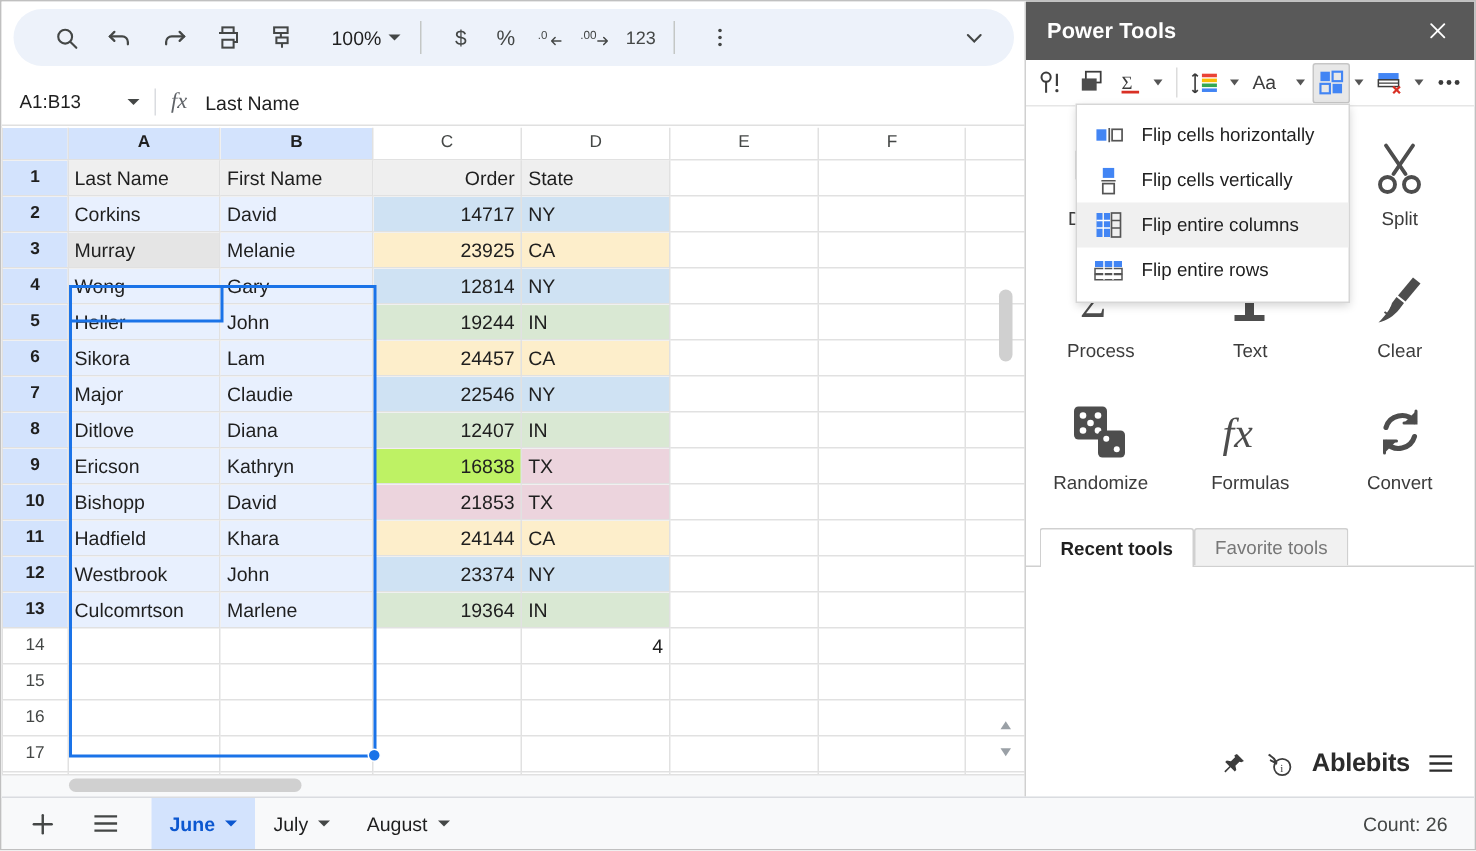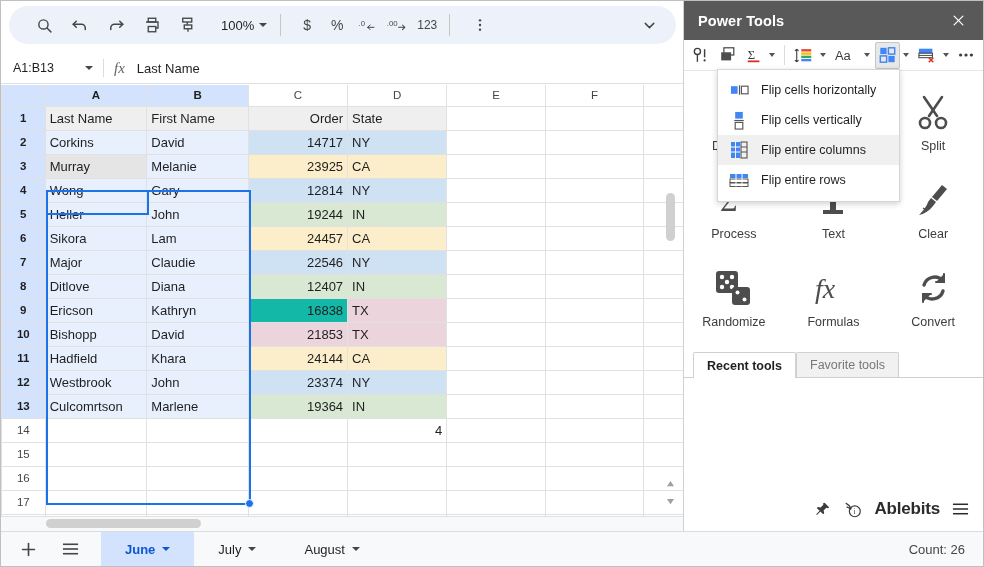--- a/index.html
+++ b/index.html
@@ -233,21 +233,21 @@
   }
   .bb-icon {
     width: 30px; height: 30px;
     margin-left: 12px;
     display: flex; align-items: center; justify-content: center;
     color: #444746; cursor: pointer;
     border-radius: 50%;
   }
   #sheet-tabs { display: flex; align-items: center; margin-left: 16px; height: 35px; }
   .sheet-tab {
-    height: 35px; padding: 0 24px;
+    height: 35px; padding: 0 12px;
     display: flex; align-items: center; gap: 7px;
     font-size: 13px; color: #1f1f1f;
     cursor: pointer;
   }
   .sheet-tab.active {
     background: #d3e3fd;
     color: #0b57d0;
     font-weight: bold;
   }
   .sheet-tab .caret-dn { border-top-color: #444746; }
@@ -561,21 +561,21 @@
               <td class="c-c" style="background: rgb(217, 232, 211);">12407</td>
               <td class="c-d" style="background: rgb(217, 232, 211);">IN</td>
               <td class="c-e"></td>
               <td class="c-f"></td>
               <td class="c-g"></td>
             </tr>
             <tr>
               <td class="rowhead sel">9</td>
               <td class="c-a" style="background: rgb(232, 240, 254);">Ericson</td>
               <td class="c-b" style="background: rgb(232, 240, 254);">Kathryn</td>
-              <td class="c-c" style="background: #14b8a6; padding-left: 12px;">16838</td>
+              <td class="c-c" style="background: #bef264; padding-left: 12px;">16838</td>
               <td class="c-d" style="background: rgb(236, 212, 221);">TX</td>
               <td class="c-e"></td>
               <td class="c-f"></td>
               <td class="c-g"></td>
             </tr>
             <tr>
               <td class="rowhead sel">10</td>
               <td class="c-a" style="background: rgb(232, 240, 254);">Bishopp</td>
               <td class="c-b" style="background: rgb(232, 240, 254);">David</td>
               <td class="c-c" style="background: rgb(236, 212, 221);">21853</td>

